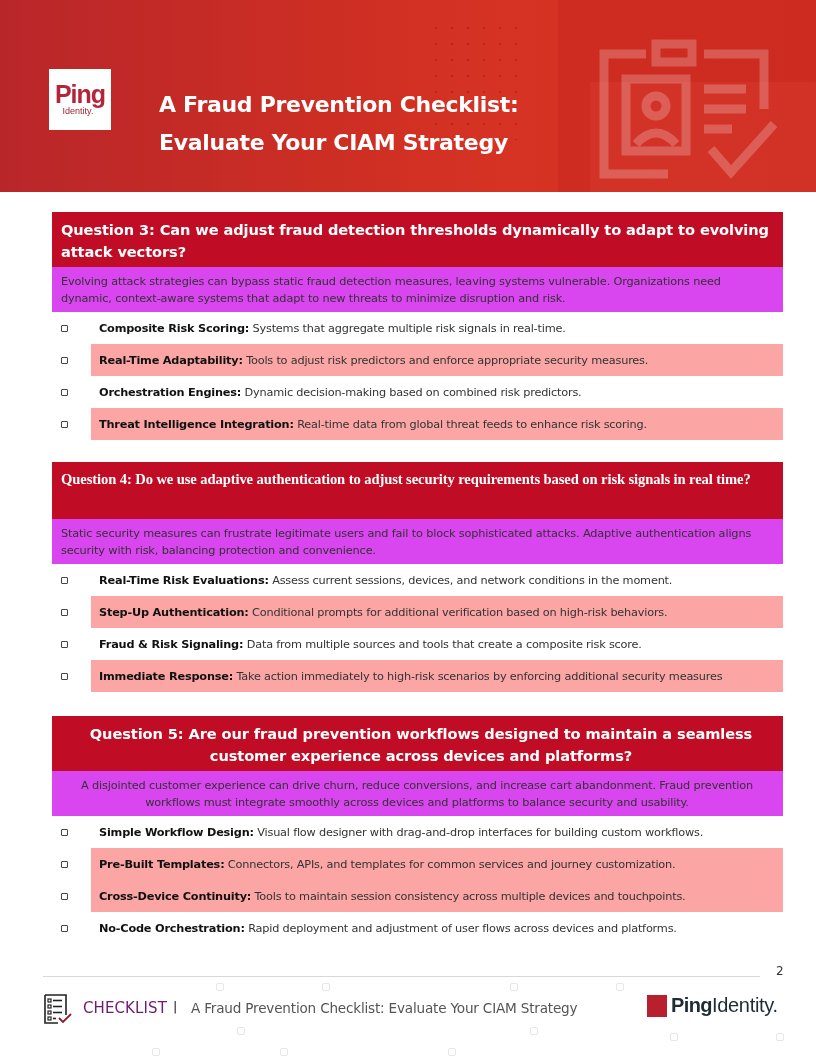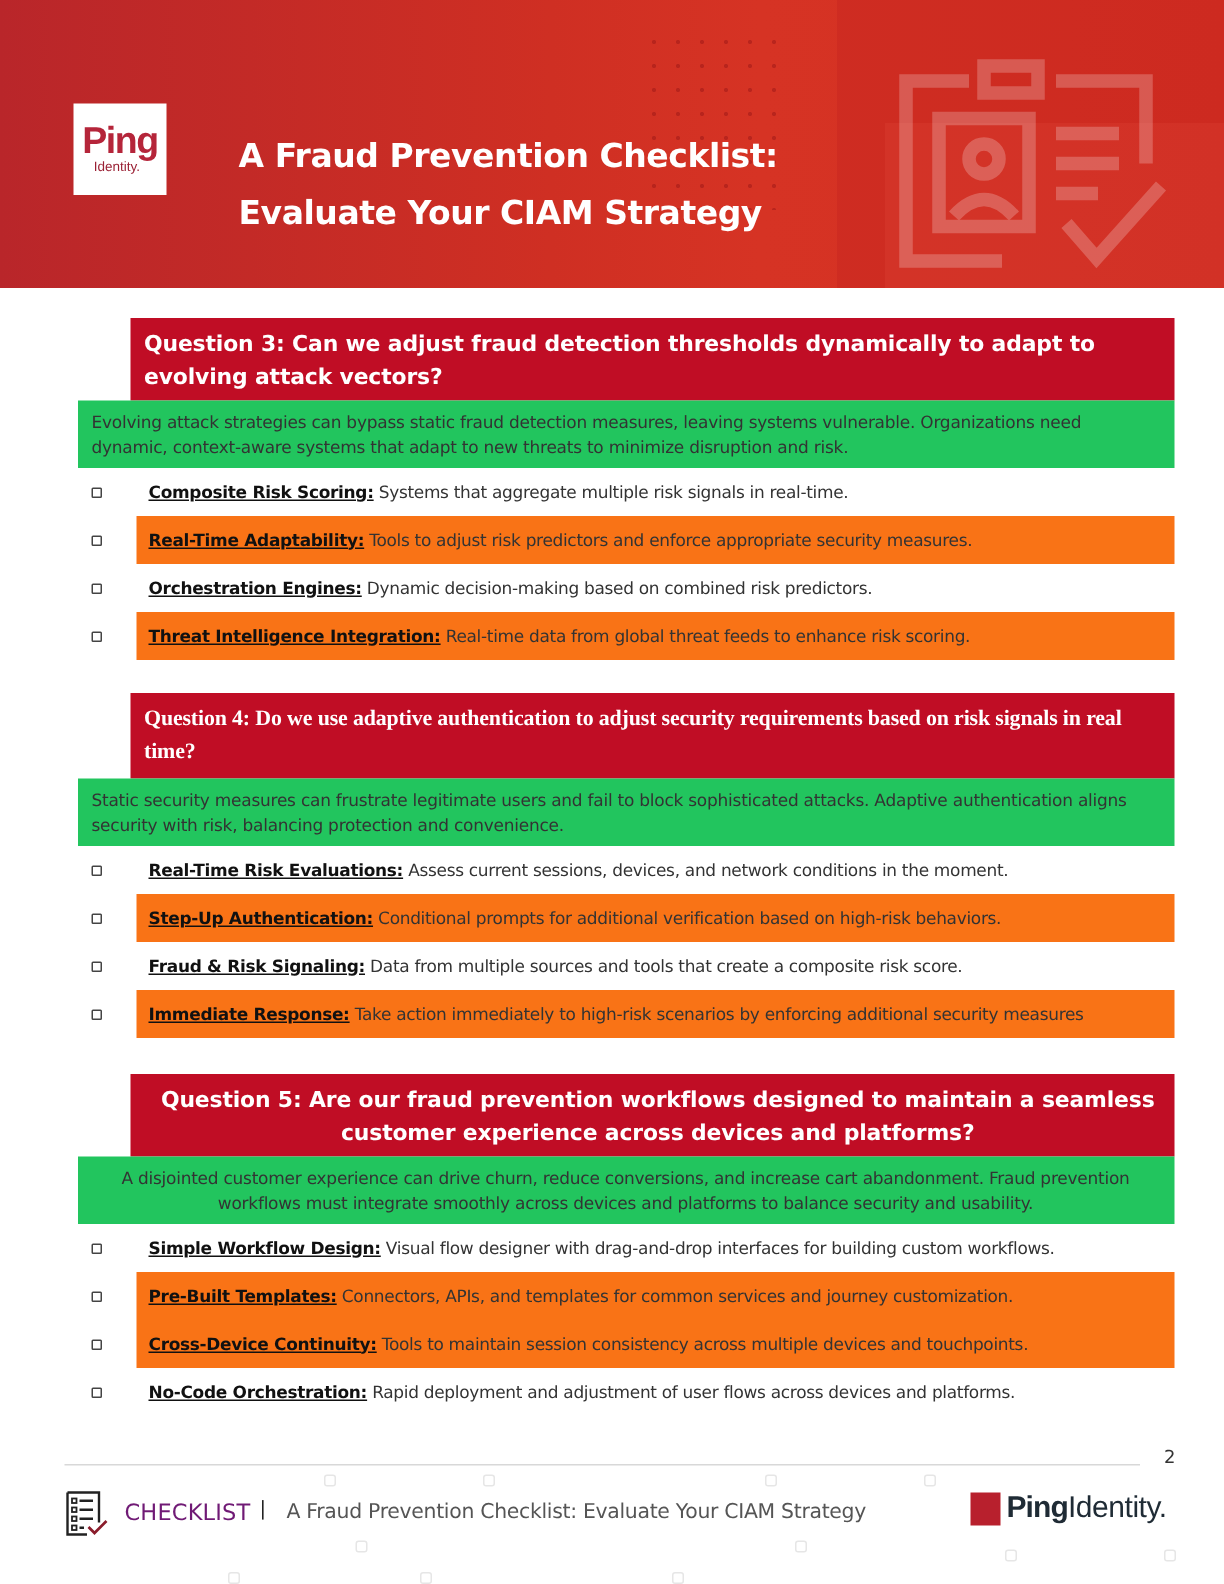--- a/index.html
+++ b/index.html
@@ -37,32 +37,32 @@
     font-family: "DejaVu Sans", sans-serif; font-weight: 700; font-size: 22px; line-height: 38px;
     color: #ffffff; letter-spacing: -0.3px;
   }
   .hero-title span { display: block; }
 
   
   .section { position: absolute; left: 52px; width: 731px; }
   .q-head {
     background: #c00d25; color: #ffffff; padding: 7px 2px 6px 9px;
     font-family: "DejaVu Sans", sans-serif; font-weight: 700; font-size: 14.6px; line-height: 21.5px;
-    letter-spacing: -0.1px; height: 55px; margin-left: 35px;
+    letter-spacing: -0.1px; height: 55px;
   }
   .q-desc {
-    background: #22c55e; color: #333; padding: 7px 10px 6px 9px;
+    background: #d946ef; color: #333; padding: 7px 10px 6px 9px;
     font-size: 11.3px; line-height: 16.5px; height: 45px; letter-spacing: -0.15px;
   }
   .item { display: flex; align-items: center; height: 32px; }
-  .item.alt { background: #f97316; }
+  .item.alt { background: #fca5a5; }
   .item .cb-cell { width: 39px; height: 100%; background: #ffffff; display: flex; align-items: center; padding-left: 9px; }
   .cb { width: 7px; height: 7px; border: 1px solid #444; border-radius: 1px; display: inline-block; }
   .item .txt { padding-left: 8px; font-size: 11.3px; letter-spacing: -0.2px; color: #333; white-space: nowrap; }
-  .item .txt b { color: #111; font-weight: 700; text-decoration: underline; }
+  .item .txt b { color: #111; font-weight: 700; }
 
   
   .footer-rule { position: absolute; left: 43px; top: 976px; width: 717px; height: 1px; background: #d8d8d8; }
   .page-num { position: absolute; left: 776px; top: 964px; font-size: 12px; color: #333; }
   .footer-icon { position: absolute; left: 42px; top: 993px; width: 30px; height: 32px; }
   .footer-label { position: absolute; left: 83px; top: 999px; font-size: 15px; color: #701a75; letter-spacing: 0.1px; }
   .footer-sep { position: absolute; left: 173px; top: 999px; font-size: 13px; color: #222; }
   .footer-title { position: absolute; left: 191px; top: 1000px; font-size: 13.6px; color: #555; letter-spacing: -0.2px; text-align: center; }
   .brand { position: absolute; left: 647px; top: 994px; display: flex; align-items: center; }
   .brand-square { width: 20px; height: 22px; background: #b8202d; margin-right: 4px; }

